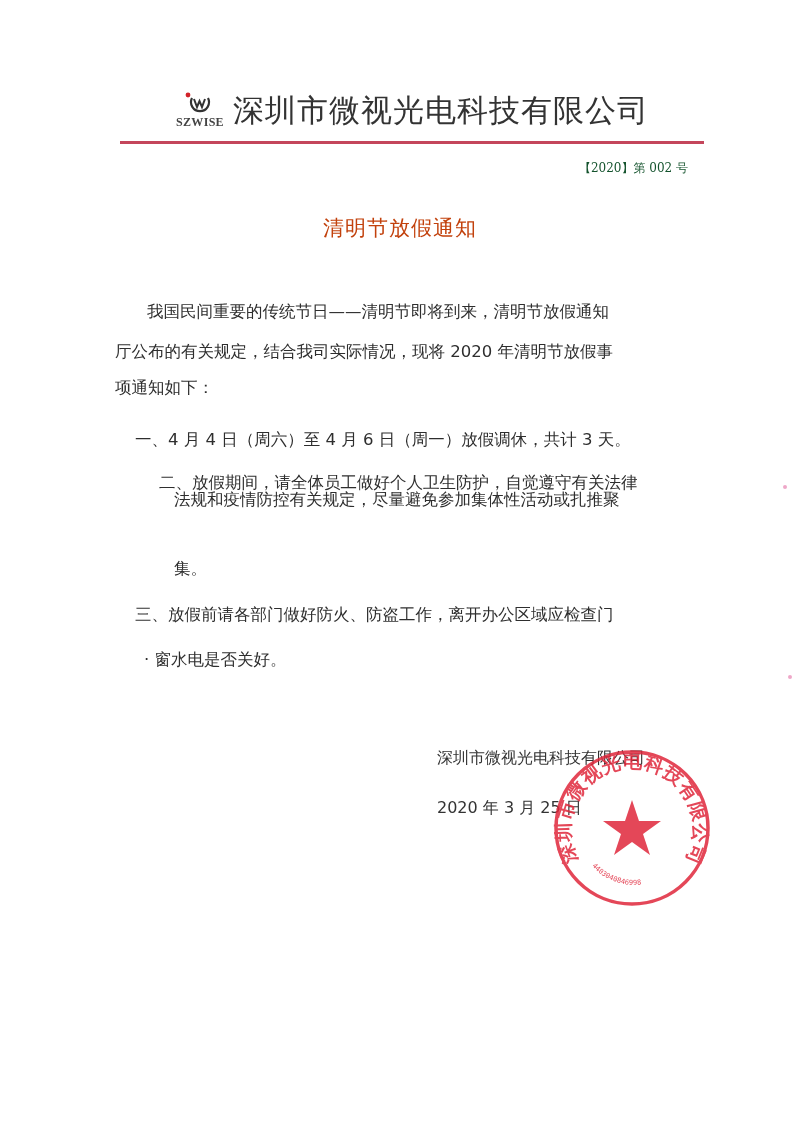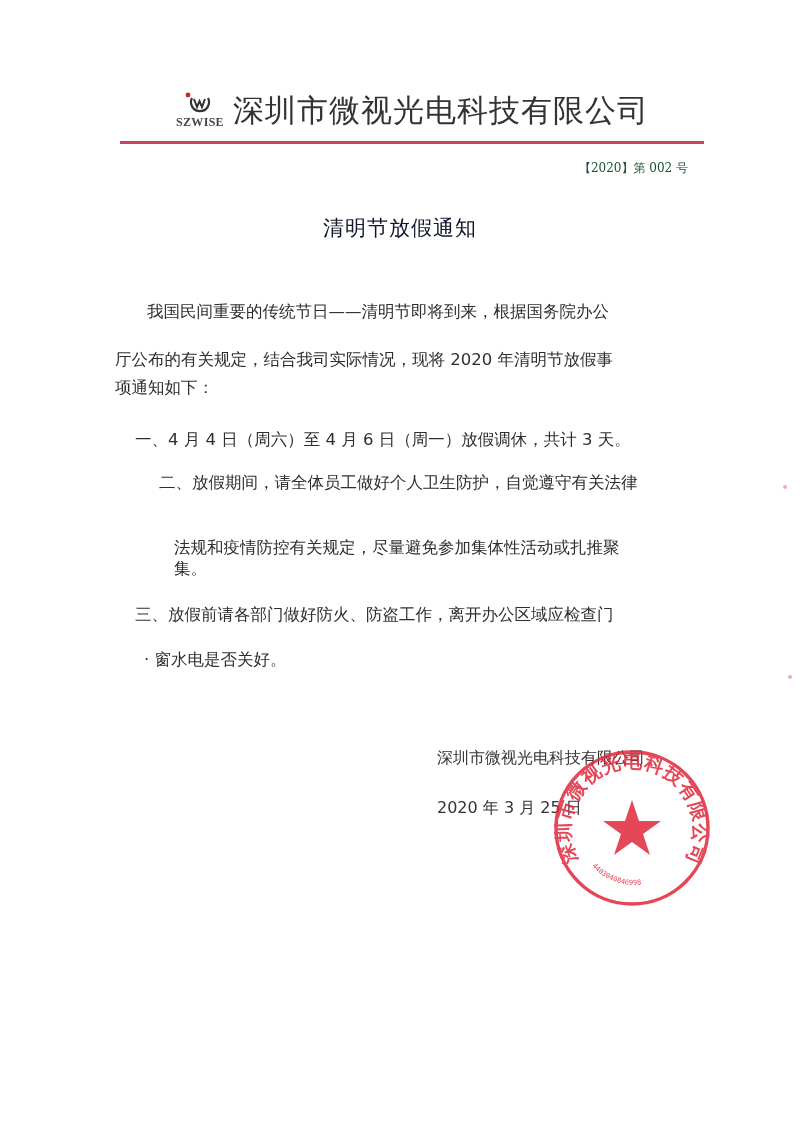--- a/index.html
+++ b/index.html
@@ -10,21 +10,21 @@
     .abs { position: absolute; }
     .letterhead-logo { left: 176px; top: 90px; width: 48px; height: 42px; }
     .logo-mark { position: absolute; left: 9px; top: 0; width: 28px; height: 24px; }
     .logo-text { position: absolute; left: 0; top: 25px; width: 48px; text-align: center;
       font-family: "Liberation Serif", serif; font-weight: bold; font-size: 12px; letter-spacing: 0.3px; color: #444; }
     .company-header { left: 233px; top: 90px; font-size: 31px; font-family: "DejaVu Sans", sans-serif;
       letter-spacing: 1px; color: #333; white-space: nowrap; }
     .red-rule { left: 120px; top: 141px; width: 584px; height: 3px; background: #c4465b; }
     .doc-number { right: 112px; top: 160px; font-size: 12px; white-space: nowrap; color: #14532d; }
     .doc-title { left: 0; width: 800px; top: 214px; text-align: center; font-size: 21px;
-      font-family: "DejaVu Sans", sans-serif; letter-spacing: 1px; color: #0f172a; }
+      font-family: "DejaVu Sans", sans-serif; letter-spacing: 1px; color: #c2410c; }
     .para { font-size: 16.5px; line-height: 40px; white-space: nowrap; color: #2e2e2e;
       font-family: "DejaVu Sans", sans-serif; }
     .sign-company { left: 437px; top: 748px; font-size: 16px; font-family: "DejaVu Sans", sans-serif; white-space: nowrap; color: #333; }
     .sign-date { left: 437px; top: 798px; font-size: 16px; font-family: "DejaVu Sans", sans-serif; white-space: nowrap; color: #333; }
     .stamp { left: 552px; top: 748px; width: 160px; height: 160px; opacity: 0.85; }
     .speck { width: 4px; height: 4px; background: #e783b0; border-radius: 50%; opacity: 0.7; }
   </style>
 </head>
 <body>
 
@@ -35,28 +35,28 @@
     <path d="M9 9 L12 17 L14.5 11 L17 17 L20 9" fill="none" stroke="#333" stroke-width="2"></path>
   </svg>
   <div class="logo-text">SZWISE</div>
 </div>
 <div class="abs company-header">深圳市微视光电科技有限公司</div>
 <div class="abs red-rule"></div>
 
 <div class="abs doc-number">【2020】第 002 号</div>
 <div class="abs doc-title">清明节放假通知</div>
 
-<div class="abs para" style="left:147px; top:292px;">我国民间重要的传统节日——清明节即将到来，根据国务院办公</div>
-<div class="abs para" style="left:115px; top:340px;">厅公布的有关规定，结合我司实际情况，现将 2020 年清明节放假事</div>
+<div class="abs para" style="left:147px; top:292px;">我国民间重要的传统节日——清明节即将到来，清明节放假通知</div>
+<div class="abs para" style="left:115px; top:332px;">厅公布的有关规定，结合我司实际情况，现将 2020 年清明节放假事</div>
 <div class="abs para" style="left:115px; top:368px;text-align:right;">项通知如下：</div>
 
 <div class="abs para" style="left:135px; top:420px;">一、4 月 4 日（周六）至 4 月 6 日（周一）放假调休，共计 3 天。</div>
 
 <div class="abs para" style="left:137px; top:463px;margin-left:22px;">二、放假期间，请全体员工做好个人卫生防护，自觉遵守有关法律</div>
-<div class="abs para" style="left:174px; top:528px;">法规和疫情防控有关规定，尽量避免参加集体性活动或扎推聚</div>
+<div class="abs para" style="left:174px; top:480px;">法规和疫情防控有关规定，尽量避免参加集体性活动或扎推聚</div>
 <div class="abs para" style="left:174px; top:549px;">集。</div>
 
 <div class="abs para" style="left:135px; top:595px;">三、放假前请各部门做好防火、防盗工作，离开办公区域应检查门</div>
 <div class="abs para" style="left:144px; top:640px;">· 窗水电是否关好。</div>
 
 <div class="abs sign-company">深圳市微视光电科技有限公司</div>
 <div class="abs sign-date">2020 年 3 月 25 日</div>
 
 <svg class="abs stamp" viewBox="0 0 160 160">
   <defs>

